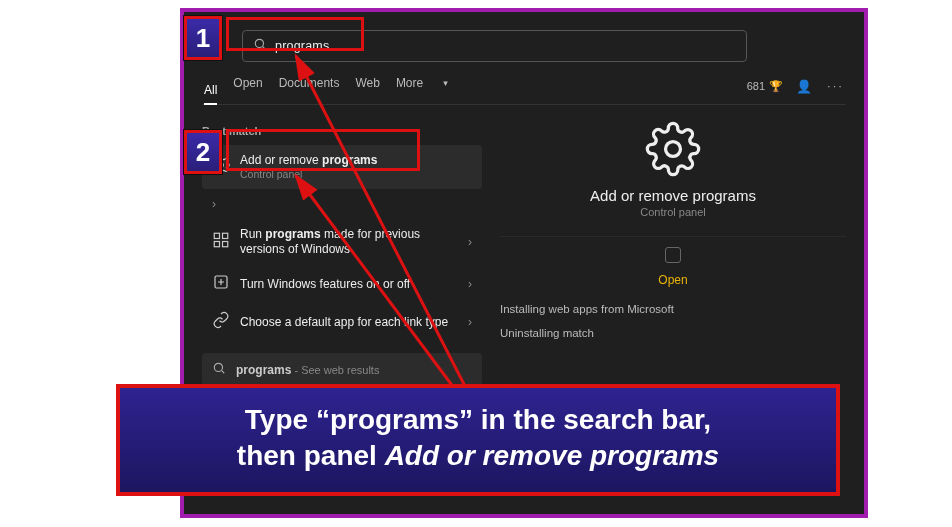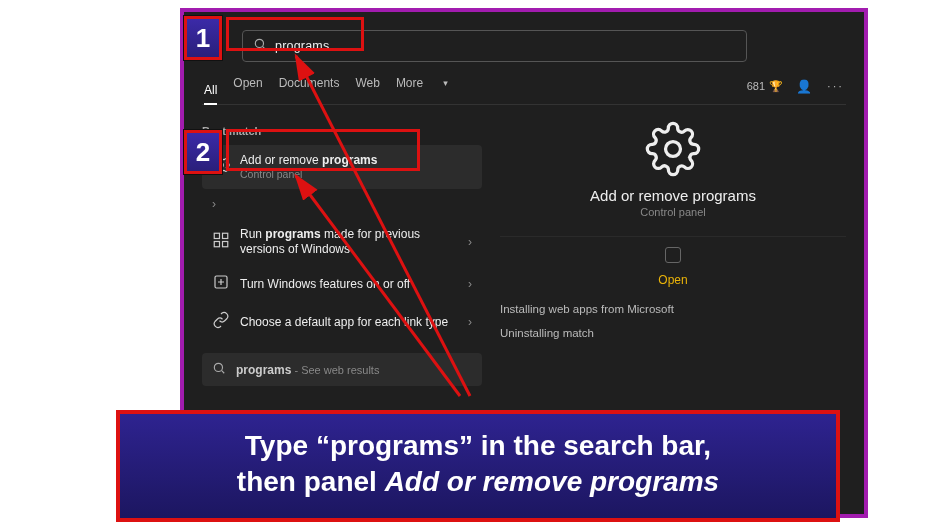--- a/index.html
+++ b/index.html
@@ -68,21 +68,21 @@
   .num-badge {
     position:absolute; width:38px; height:44px;
     background: linear-gradient(#3b2aa8, #2a1f7a);
     border:3px solid #d11; color:#fff; font-weight:800; font-size:26px;
     display:flex; align-items:center; justify-content:center;
     box-shadow: 0 0 0 1px #111;
   }
   .redbox { position:absolute; border:3px solid #d11; pointer-events:none; }
   .arrow-svg { position:absolute; left:0; top:0; width:952px; height:527px; pointer-events:none; }
   .caption {
-    position:absolute; left:116px; top:410px; width:724px;
+    position:absolute; left:116px; top:384px; width:724px;
     background: linear-gradient(#2e2390, #1c1660);
     border:4px solid #d11; color:#fff; text-align:center;
     font-size:28px; font-weight:700; padding:14px 20px 18px 20px;
     line-height:1.28;
   }
   .caption em { font-style: italic; font-weight:700; }
 </style>
 </head>
 <body>
 

